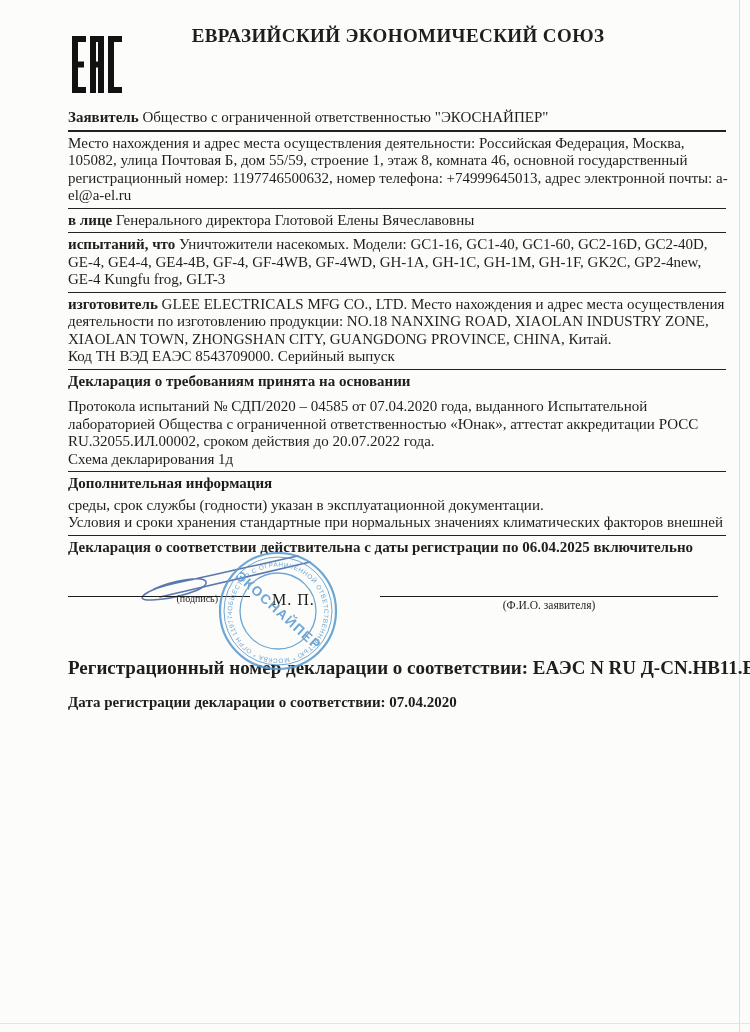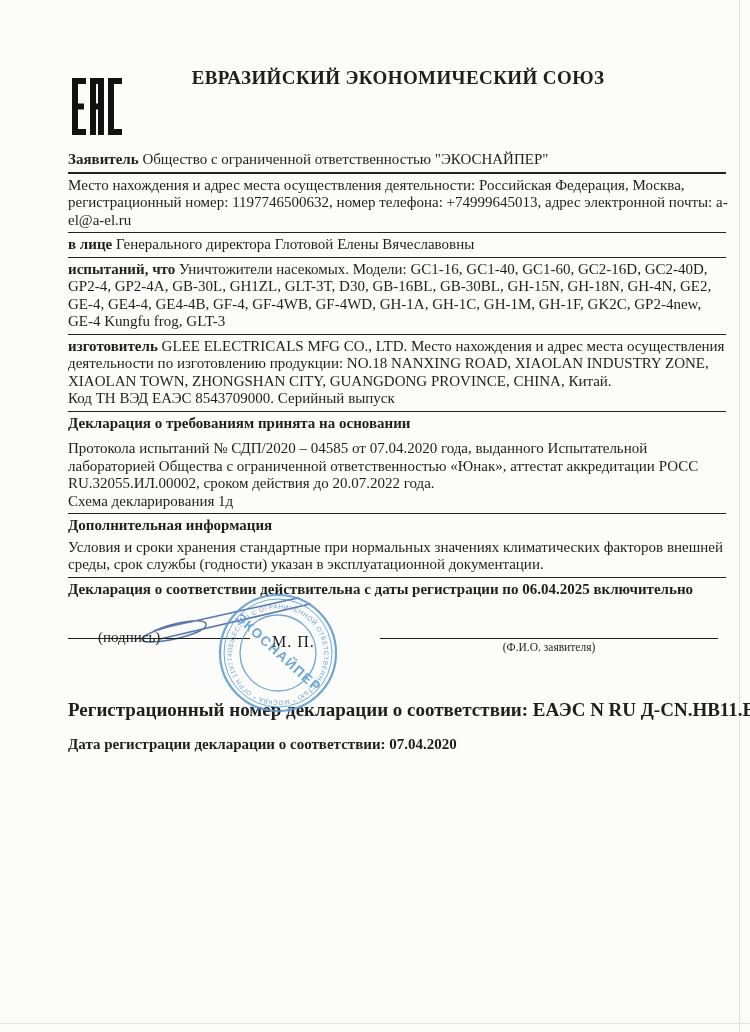--- a/index.html
+++ b/index.html
@@ -8,42 +8,41 @@
     background:#fcfcfa;
     font-family:"Liberation Serif","DejaVu Serif",serif;
     color:#1e1e1c;
     position:relative;
     overflow:hidden;
   }
   .page-edge-right{position:absolute;top:0;right:10px;width:1px;height:100%;background:#dddddb;}
   .page-edge-bottom{position:absolute;left:0;bottom:8px;width:100%;height:1px;background:#e4e4e1;}
   .doc{
     position:relative;
-    padding:38px 24px 0 68px;
-    margin-top:24px;
+    padding:20px 24px 0 68px;
   }
   
   .header{position:relative;min-height:86px;}
   .eac-logo{position:absolute;left:4px;top:16px;width:50px;height:57px;}
   .title-block{margin-left:80px;width:500px;text-align:center;padding-top:4px;}
   .title-line{font-weight:bold;font-size:19px;line-height:23px;letter-spacing:.4px;}
   
   .sec{border-bottom:1.5px solid #222;padding:3px 0 3px 0;}
   .sec.thickline{border-bottom-width:2px;}
   .sec.noline{border-bottom:none;}
   .ln{font-size:15px;line-height:17.5px;white-space:nowrap;}
   .ln b{font-weight:bold;}
   .hdr{font-weight:bold;font-size:15px;line-height:17.5px;}
   .gap8{height:8px;}
   .gap4{height:4px;}
   
   .sign-block{position:relative;height:88px;margin-top:6px;}
   .sig-svg{position:absolute;left:-12px;top:-12px;}
   .sig-line{position:absolute;left:0;top:31px;width:182px;border-top:1.5px solid #1d1d1d;}
-  .sig-caption{position:absolute;left:30px;top:22px;width:120px;text-align:left;font-size:15px;}
+  .sig-caption{position:absolute;left:30px;top:28px;width:120px;text-align:right;font-size:10px;}
   .stamp-svg{position:absolute;left:148px;top:-16px;opacity:.88;}
   .mp-label{position:absolute;left:204px;top:26px;font-size:16px;letter-spacing:1px;}
   .fio-line{position:absolute;left:312px;top:31px;width:338px;border-top:1.5px solid #1d1d1d;}
   .fio-name{position:absolute;left:312px;top:9px;width:338px;text-align:center;font-size:16px;}
   .fio-caption{position:absolute;left:312px;top:34px;width:338px;text-align:center;font-size:11.5px;font-family:Liberation Serif, serif;}
   
   .reg-line{font-weight:bold;font-size:19px;margin-top:4px;white-space:nowrap;}
   .date-line{font-weight:bold;font-size:15px;margin-top:15px;white-space:nowrap;}
 </style>
 </head>
@@ -74,31 +73,31 @@
       <div class="title-line">ЕВРАЗИЙСКИЙ ЭКОНОМИЧЕСКИЙ СОЮЗ</div>
     </div>
   </div>
 
   <div class="sec thickline">
     <div class="ln"><b>Заявитель</b> <span>Общество с ограниченной ответственностью "ЭКОСНАЙПЕР"</span></div>
   </div>
 
   <div class="sec">
     <div class="ln">Место нахождения и адрес места осуществления деятельности: Российская Федерация, Москва,</div>
+    <div class="ln">105082, улица Почтовая Б, дом 55/59, строение 1, этаж 8, комната 46, основной государственный</div>
     <div class="ln">регистрационный номер: 1197746500632, номер телефона: +74999645013, адрес электронной почты: a-</div>
     <div class="ln">el@a-el.ru</div>
   </div>
 
   <div class="sec">
     <div class="ln"><b>в лице</b> <span>Генерального директора Глотовой Елены Вячеславовны</span></div>
   </div>
 
   <div class="sec">
     <div class="ln"><b>испытаний, что</b> <span>Уничтожители насекомых.  Модели: GC1-16, GC1-40, GC1-60, GC2-16D, GC2-40D,</span></div>
-    <div class="ln">GP2-4, GP2-4A, GB-30L, GH1ZL, GLT-3T, D30, GB-16BL, GB-30BL, GH-15N, GH-18N, GH-4N, GE2,</div>
     <div class="ln">GE-4, GE4-4, GE4-4B, GF-4, GF-4WB, GF-4WD, GH-1A, GH-1C, GH-1M, GH-1F, GK2C, GP2-4new,</div>
     <div class="ln">GE-4 Kungfu frog, GLT-3</div>
   </div>
 
   <div class="sec">
     <div class="ln"><b>изготовитель</b> <span>GLEE ELECTRICALS MFG CO., LTD. Место нахождения и адрес места осуществления</span></div>
     <div class="ln">деятельности по изготовлению продукции: NO.18 NANXING ROAD, XIAOLAN INDUSTRY ZONE,</div>
     <div class="ln">XIAOLAN TOWN, ZHONGSHAN CITY, GUANGDONG PROVINCE, CHINA, Китай.</div>
     <div class="ln">Код ТН ВЭД ЕАЭС 8543709000. Серийный выпуск</div>
   </div>
@@ -109,22 +108,22 @@
     <div class="gap8"></div>
     <div class="ln">Протокола испытаний № СДП/2020 – 04585  от 07.04.2020 года, выданного Испытательной</div>
     <div class="ln">лабораторией Общества с ограниченной ответственностью «Юнак», аттестат аккредитации РОСС</div>
     <div class="ln">RU.32055.ИЛ.00002, сроком действия до 20.07.2022 года.</div>
     <div class="ln">Схема декларирования 1д</div>
   </div>
 
   <div class="sec">
     <div class="hdr">Дополнительная информация</div>
     <div class="gap4"></div>
+    <div class="ln">среды, срок службы (годности) указан в эксплуатационной документации.</div>
     <div class="ln">Условия и сроки хранения стандартные при нормальных значениях климатических факторов внешней</div>
-    <div class="ln">среды, срок службы (годности) указан в эксплуатационной документации.</div>
   </div>
 
   <div class="sec noline">
     <div class="hdr">Декларация о соответствии  действительна с даты регистрации по 06.04.2025 включительно</div>
   </div>
 
   <div class="sign-block">
     <svg class="sig-svg" width="330" height="70" viewBox="0 0 330 70" aria-hidden="true">
       <g fill="none" stroke="#4a69a8" stroke-width="1.6" stroke-linecap="round" opacity="0.9">
         <path d="M 242 3 C 200 12, 150 24, 120 30 C 88 37, 76 48, 96 47 C 120 46, 152 36, 150 29 C 148 22, 116 28, 98 36"></path>

